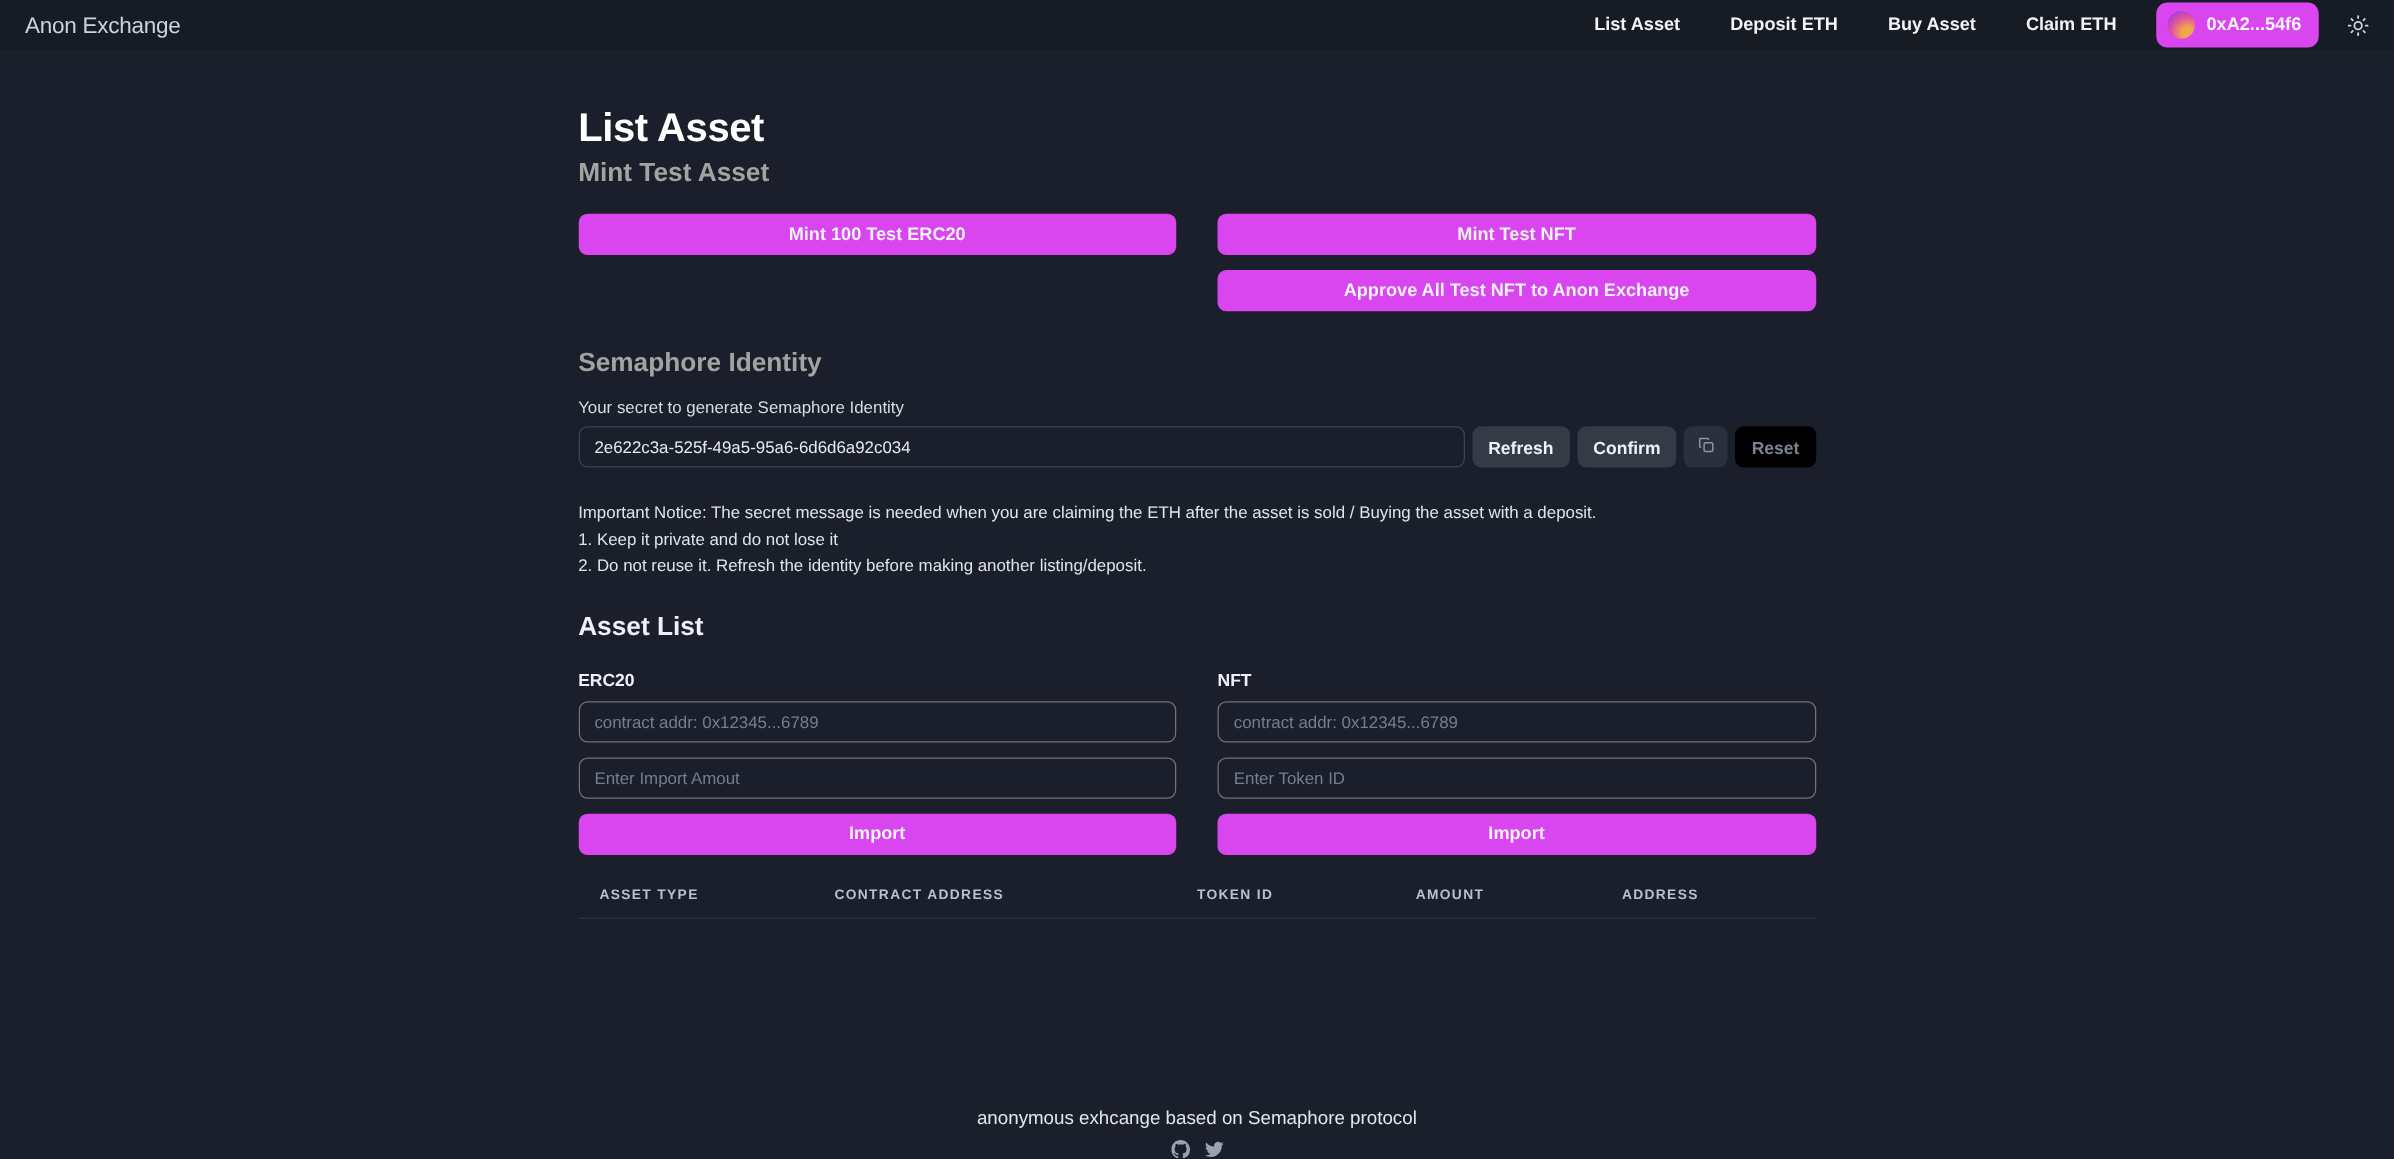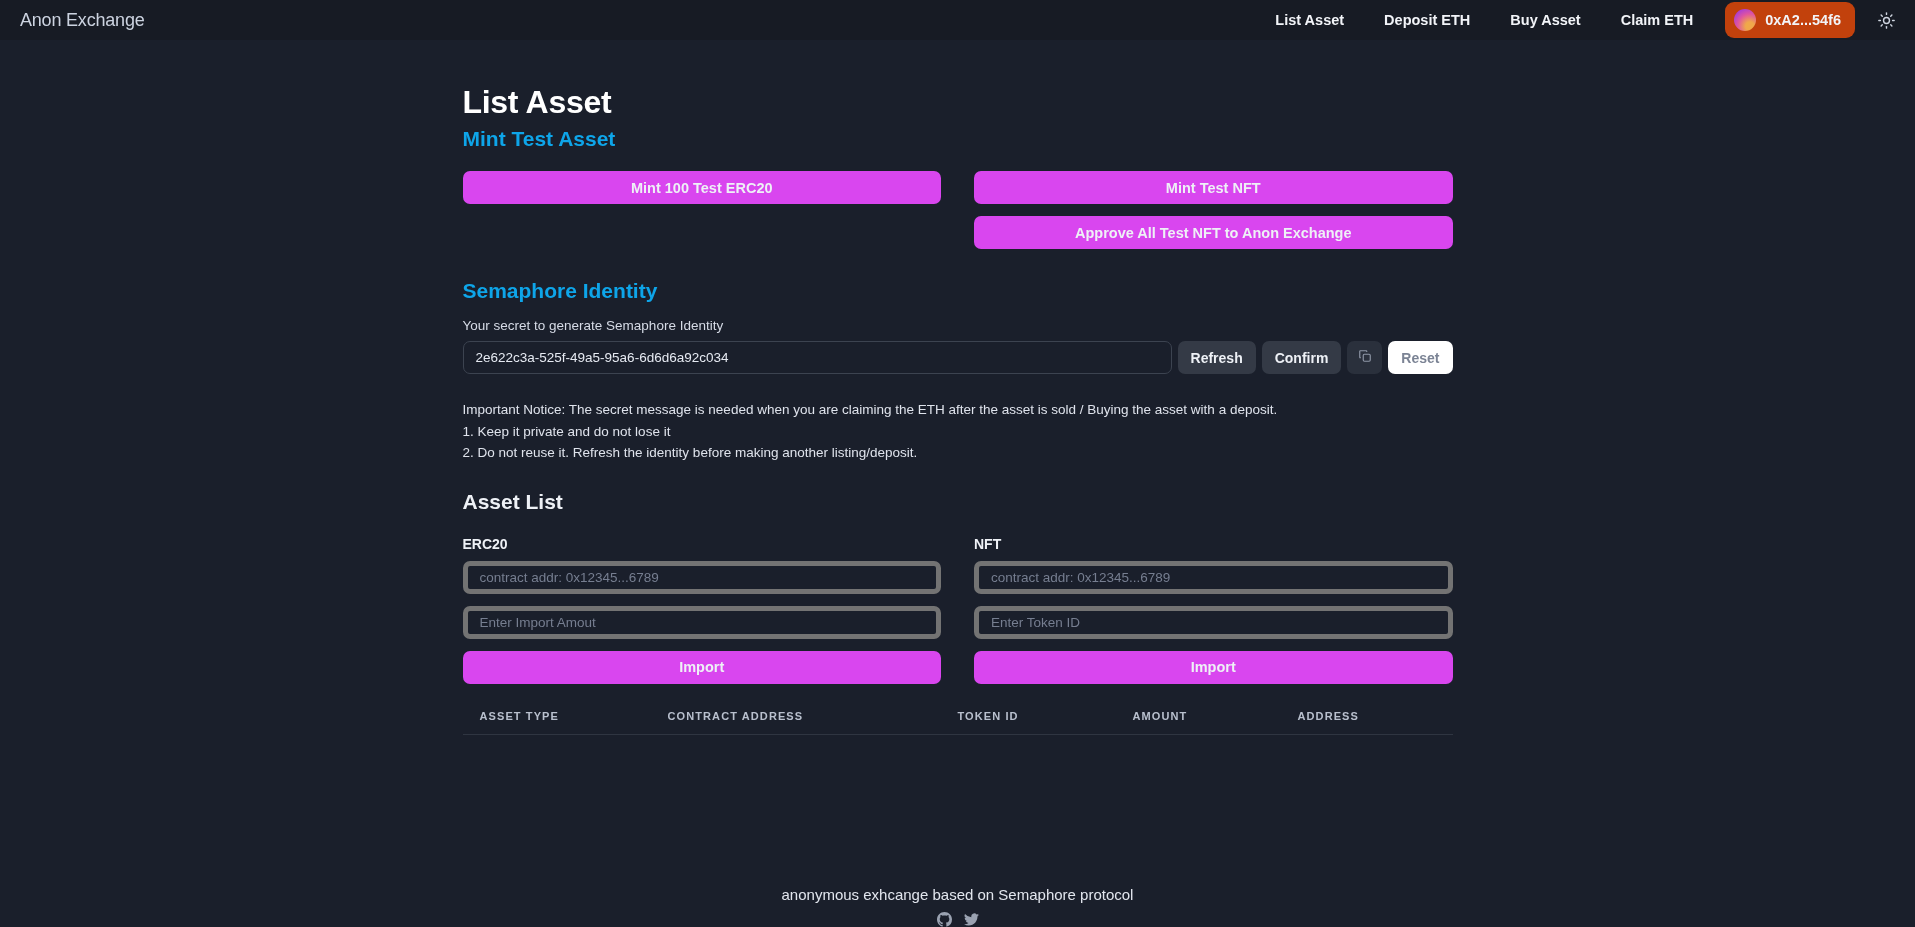--- a/index.html
+++ b/index.html
@@ -39,21 +39,21 @@
     font-weight: bold;
     color: #f2f4f8;
     padding: 0 20px;
     white-space: nowrap;
     cursor: pointer;
   }
   .wallet-btn {
     display: flex;
     align-items: center;
     gap: 9px;
-    background: #c2410c;
+    background: #d946ef;
     border-radius: 9px;
     padding: 7px 14px 7px 9px;
     margin-left: 12px;
     cursor: pointer;
   }
   .avatar {
     width: 22px; height: 22px;
     border-radius: 50%;
     background: radial-gradient(circle at 72% 78%, #f0a84a 0%, #f0a84a 18%, #e0559f 52%, #a63cd8 82%, #8a35d8 100%);
     flex: none;
@@ -86,21 +86,21 @@
     font-size: 32px;
     font-weight: bold;
     color: #ffffff;
     letter-spacing: -0.3px;
     margin-top: 22px;
     margin-bottom: 6px;
   }
   h2.section-title {
     font-size: 21px;
     font-weight: bold;
-    color: #0ea5e9;
+    color: #a3a3a3;
     margin-bottom: 0;
   }
   h2.asset-list-title {
     font-size: 21px;
     font-weight: bold;
     color: #eef1f6;
   }
 
   .grid2 {
     display: grid;
@@ -167,21 +167,21 @@
   .icon-btn {
     background: #2a303c;
     border: none;
     border-radius: 7px;
     height: 33px;
     width: 35px;
     display: flex; align-items: center; justify-content: center;
     cursor: pointer;
   }
   .small-btn.disabled {
-    background: #ffffff;
+    background: #000000;
     color: #7b8394;
     cursor: default;
   }
 
   .notice {
     margin-top: 26px;
     font-size: 13.5px;
     color: #dfe3ec;
     line-height: 1.52;
   }
@@ -192,21 +192,21 @@
     font-size: 14px;
     font-weight: bold;
     color: #eef1f6;
     margin-top: 22px;
     margin-bottom: 9px;
   }
   .txt-input {
     width: 100%;
     height: 33px;
     background: transparent;
-    border: 5px solid #737373;
+    border: 1px solid #737373;
     border-radius: 7px;
     color: #e6eaf2;
     font-size: 13.5px;
     padding: 0 12px;
     font-family: "Liberation Sans", sans-serif;
     outline: none;
     margin-bottom: 12px;
   }
   .txt-input::placeholder { color: #767e90; }
 

